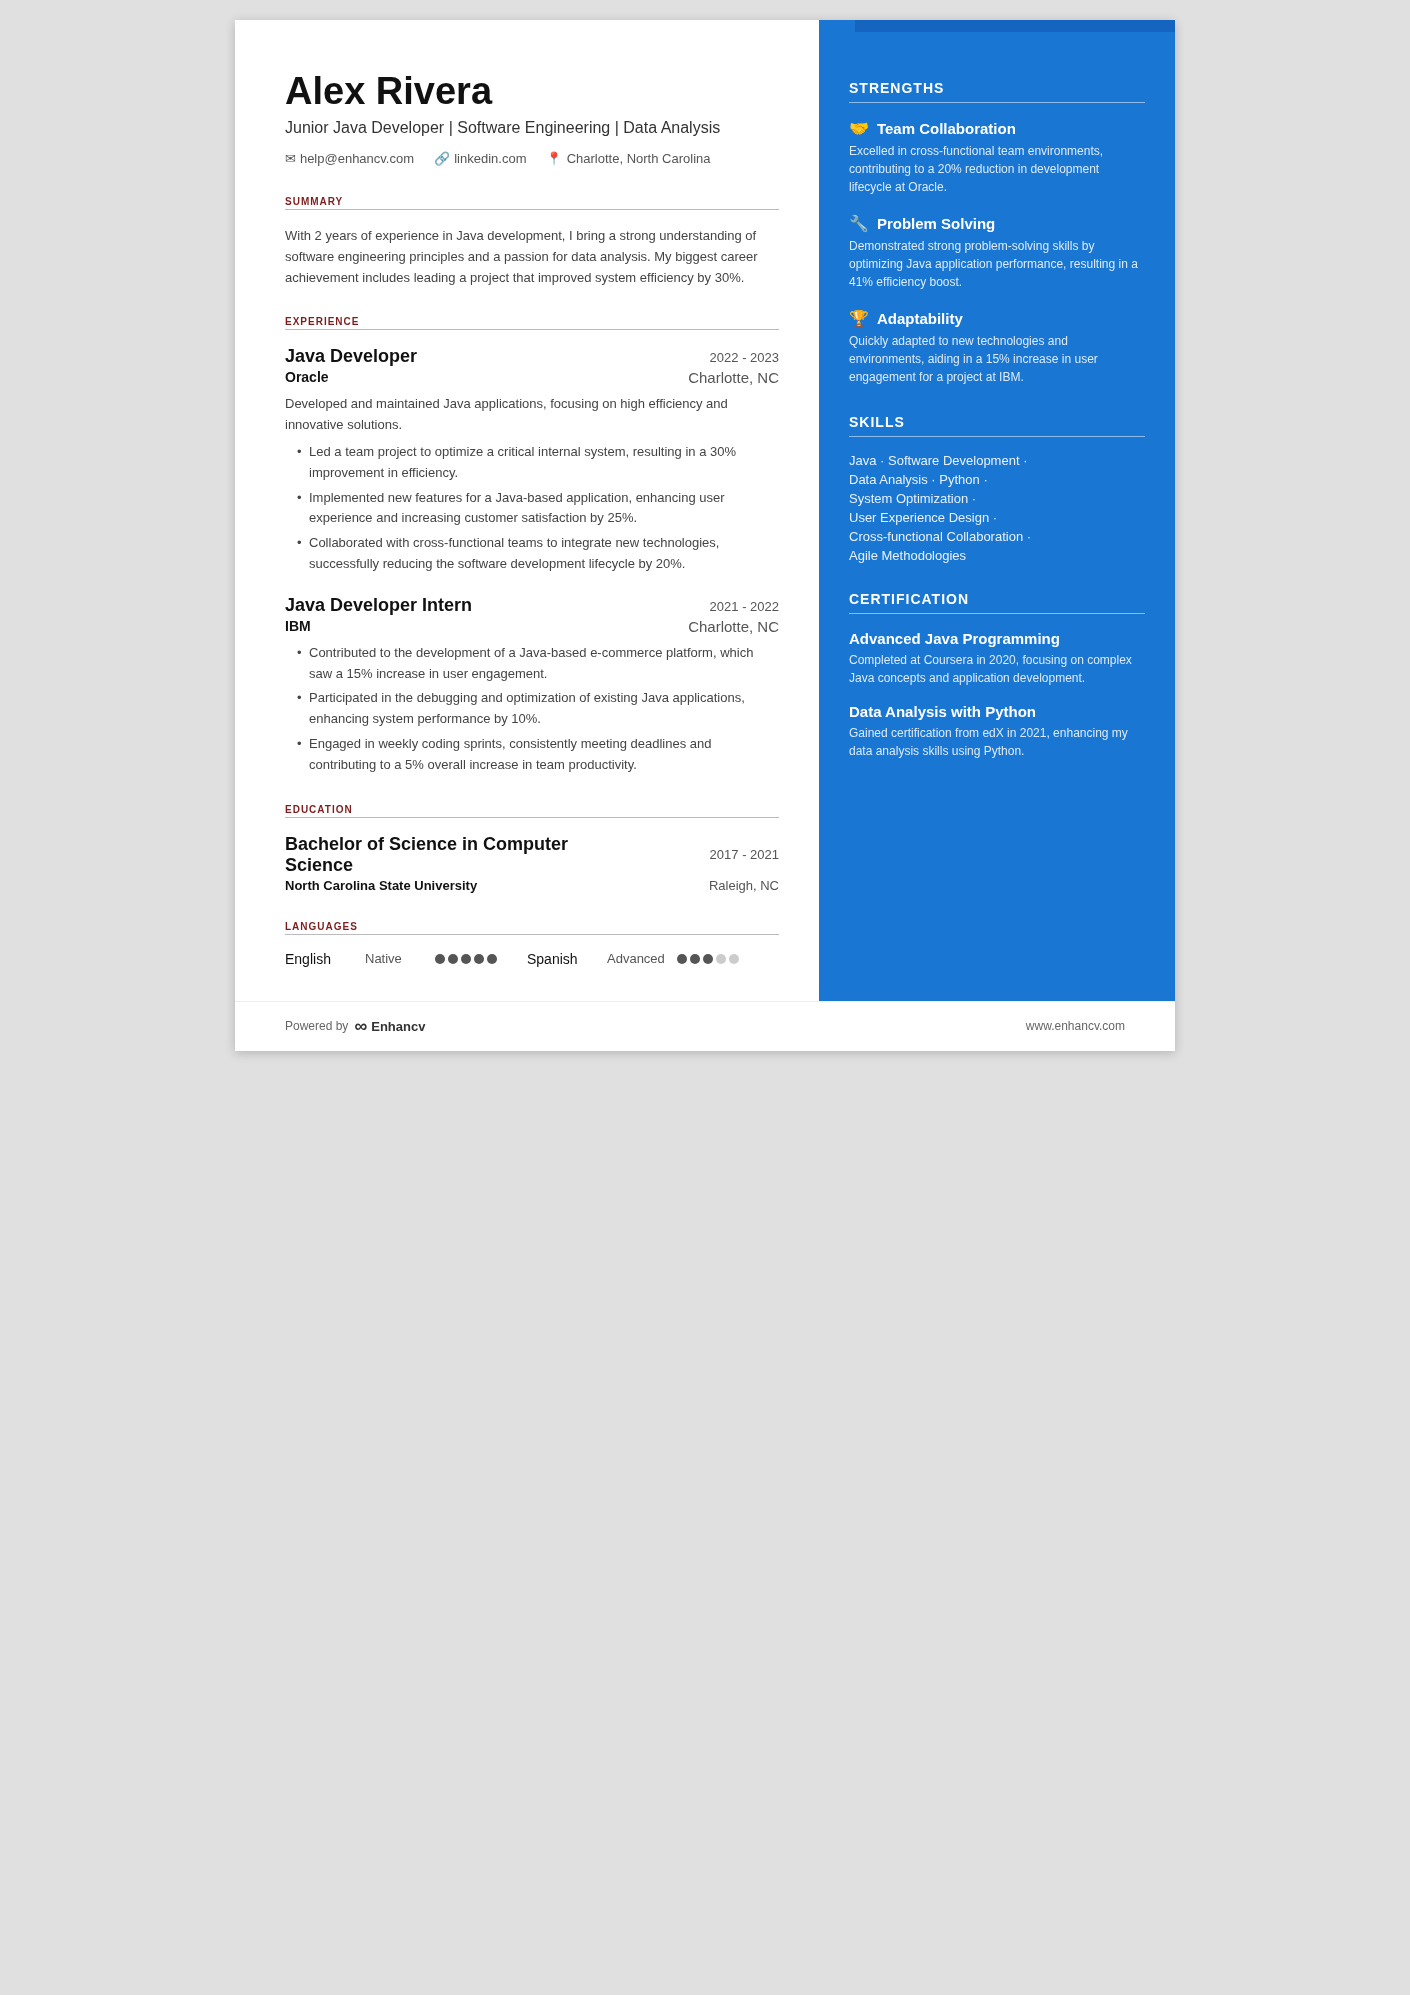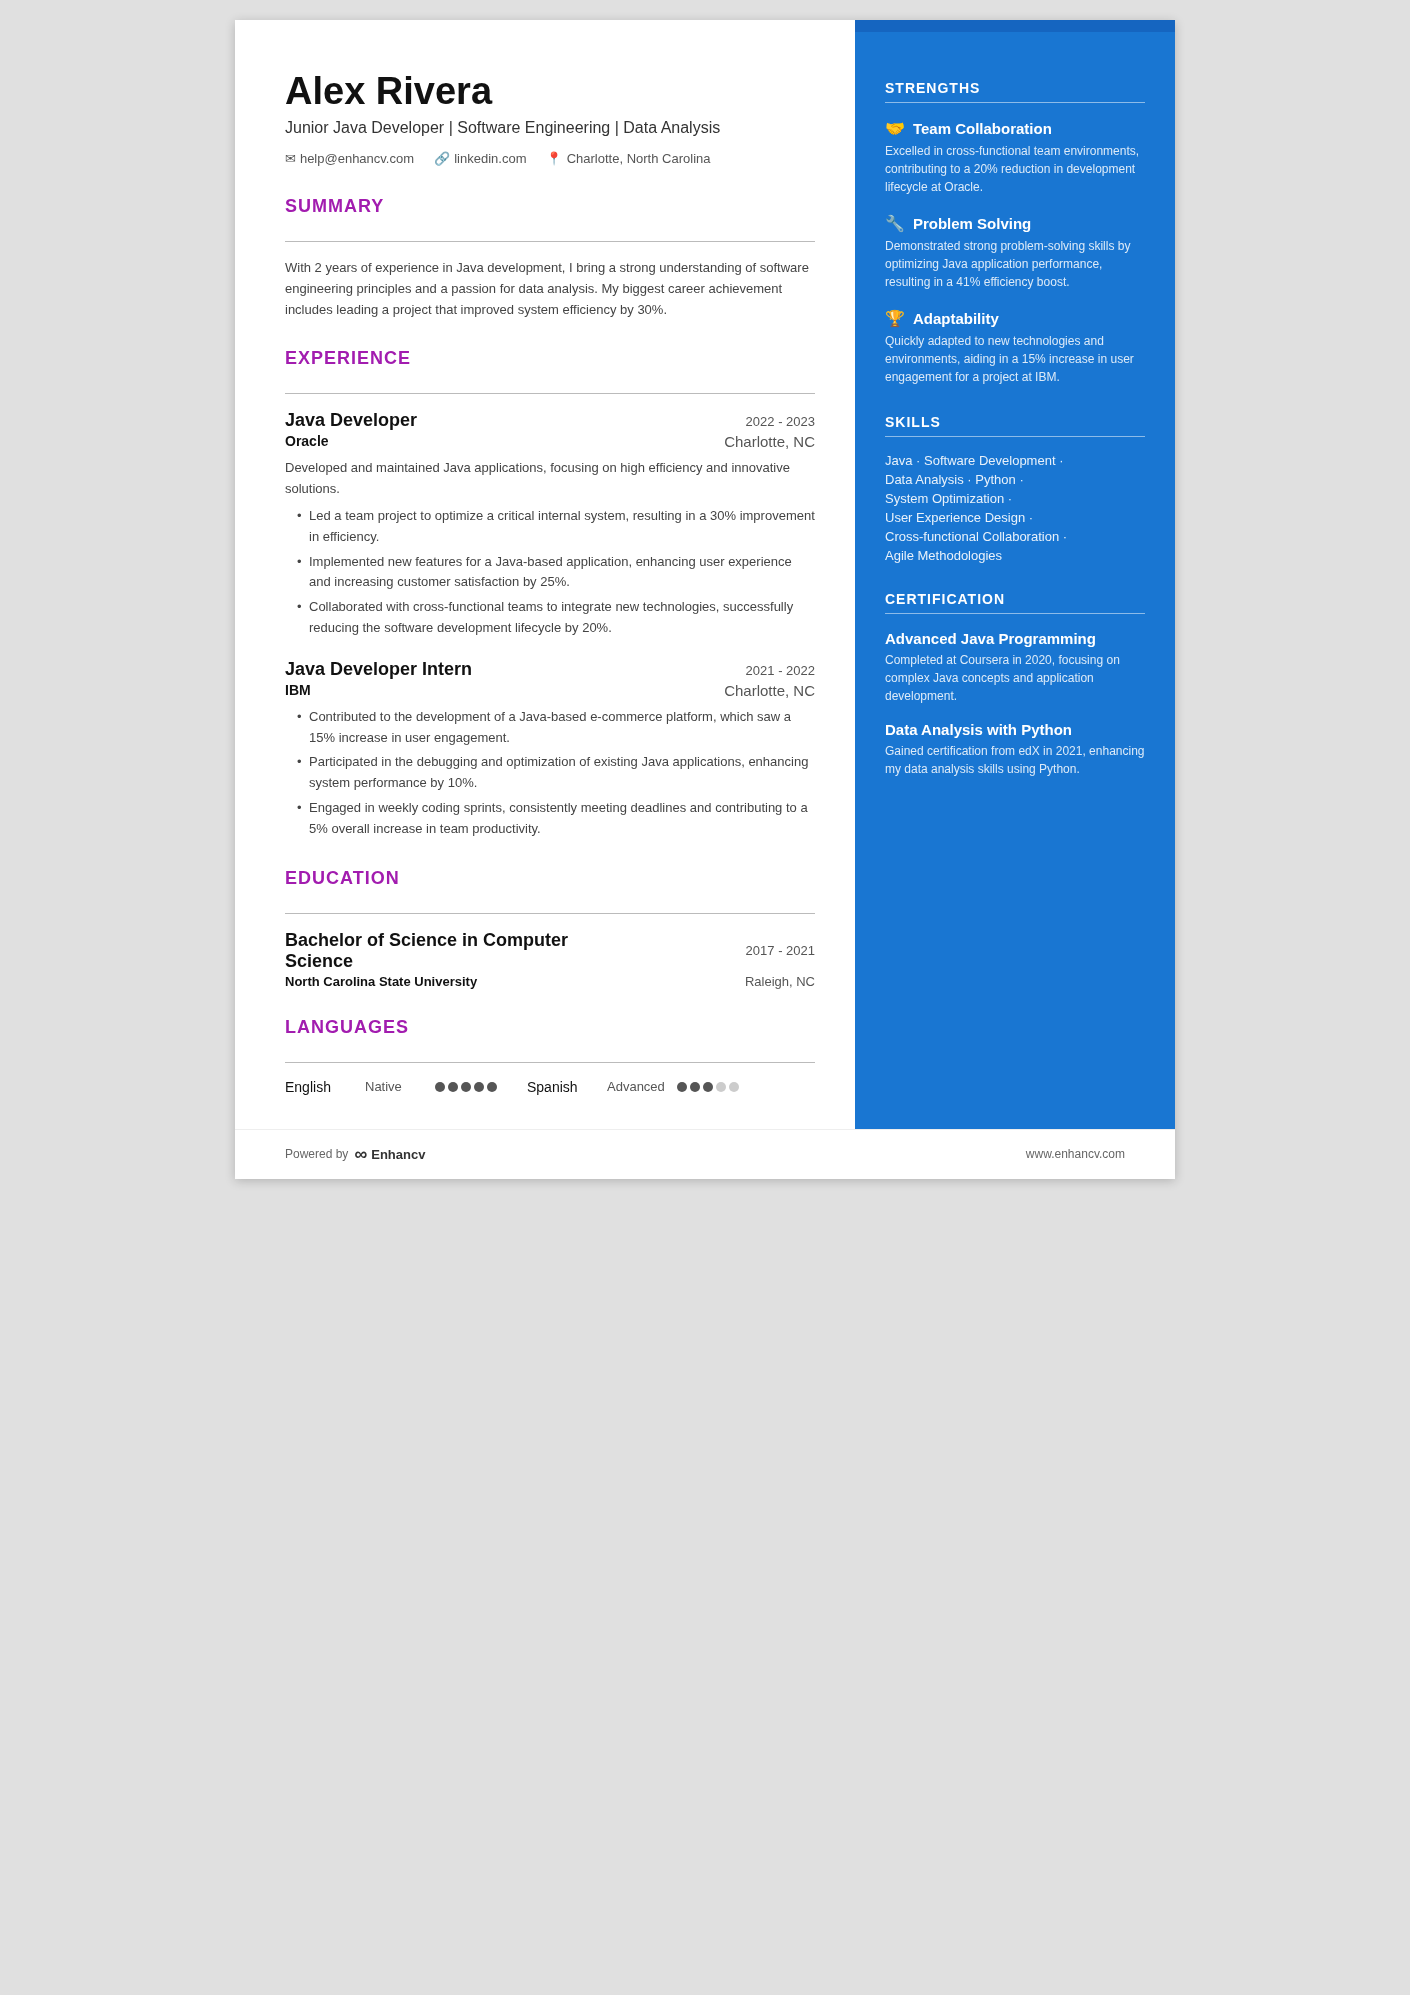--- a/index.html
+++ b/index.html
@@ -30,21 +30,21 @@
       background: #1565c0;
     }
     
     .left-col {
       flex: 1;
       padding: 50px 40px 40px 50px;
       background: white;
     }
     
     .right-col {
-      width: 320px;
+      width: 356px;
       background: #1976d2;
       padding: 60px 30px 40px 30px;
       color: white;
     }
     
     .header-name {
       font-size: 38px;
       font-weight: 900;
       color: #111;
       margin-bottom: 6px;
@@ -69,26 +69,26 @@
       gap: 4px;
     }
     .contact-icon {
       font-size: 13px;
     }
     
     .section {
       margin-bottom: 28px;
     }
     .section-title {
-      font-size: 18px;
-      font-weight: 700;
-      color: #a21caf;
+      font-size: 10px;
+      font-weight: 700;
+      color: #7f1d1d;
       letter-spacing: 1px;
       text-transform: uppercase;
-      padding-bottom: 24px;
+      padding-bottom: 2px;
       border-bottom: 1.5px solid #bbb;
       margin-bottom: 16px;
     }
     .summary-text {
       font-size: 13px;
       color: #444;
       line-height: 1.6;
     }
     
     .exp-header {

